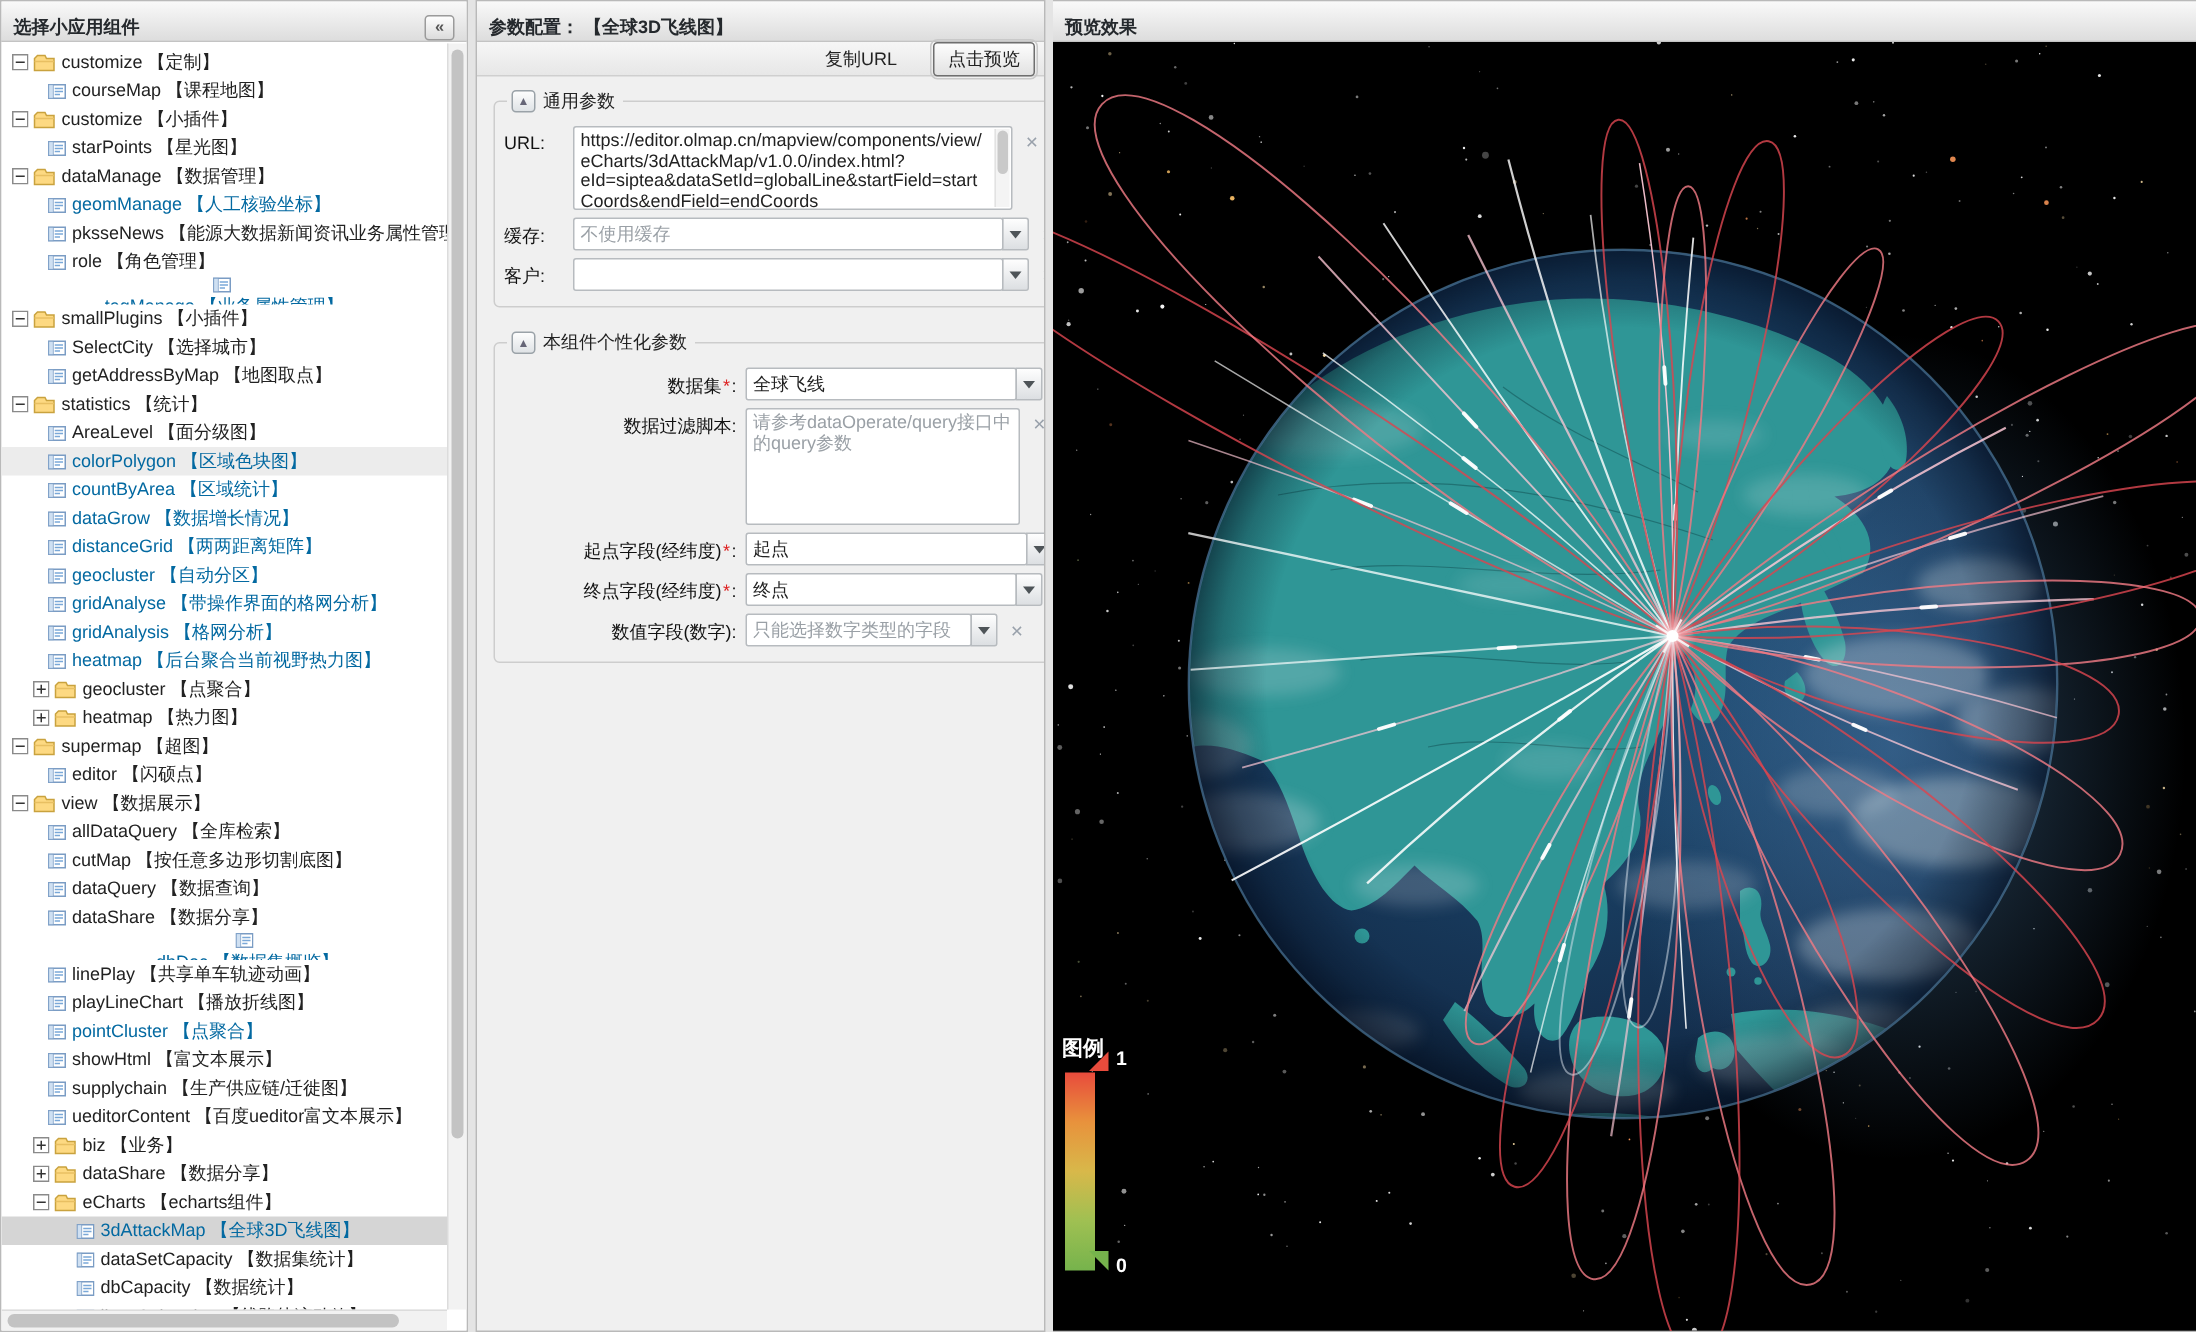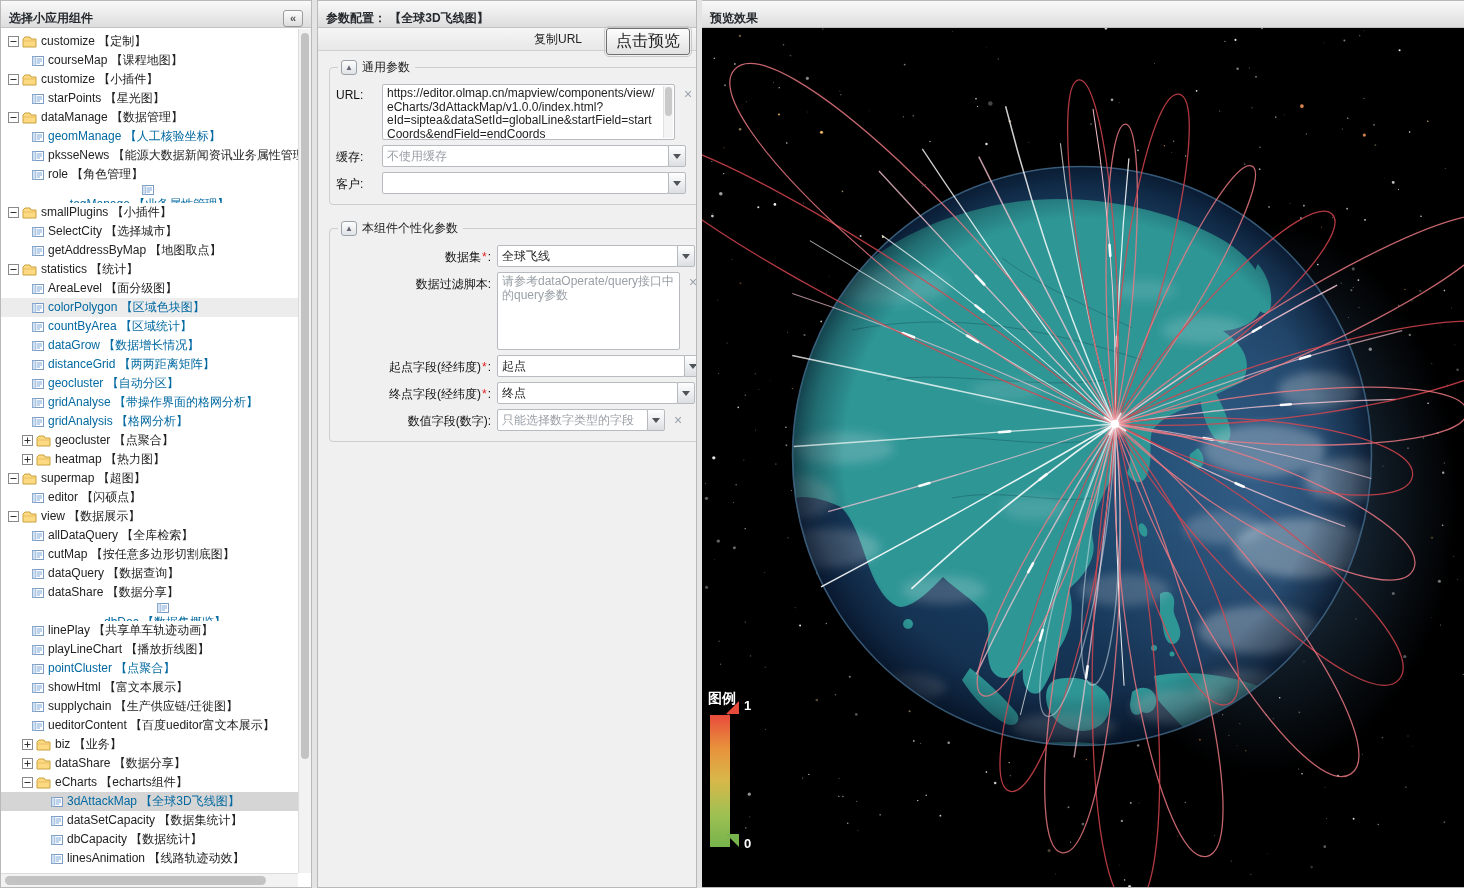--- a/index.html
+++ b/index.html
@@ -36,21 +36,21 @@
   .hscroll { position:absolute; left:0; right:13px; bottom:0; height:14px;
     background:#f2f2f2; border-top:1px solid #dcdcdc; }
   .hscroll .thumb { position:absolute; top:2px; left:4px; width:88%; height:9px;
     background:#c3c3c3; border-radius:5px; }
 
   
   .mid-panel { width:380px; flex:0 0 auto; display:flex; flex-direction:column; }
   .toolbar { height:23px; display:flex; align-items:flex-start; justify-content:flex-end; gap:18px;
     padding:0 6px; background:linear-gradient(#f6f6f6,#e7e7e7); border-bottom:1px solid #cfcfcf; }
   .btn-flat { border:none; background:transparent; font-size:12px; color:#222; padding:3px 6px; cursor:pointer; }
-  .btn-outline { font-size:16px; color:#222; padding:2px 9px; cursor:pointer;
+  .btn-outline { font-size:12px; color:#222; padding:2px 9px; cursor:pointer;
     border:1px solid #6f6f6f; border-radius:3px; outline:1px solid #c9c9c9; outline-offset:1px;
     background:linear-gradient(#fdfdfd,#e2e2e2); }
   .mid-body { flex:1; padding:6px 4px 0 4px; overflow:hidden; }
   fieldset { border:1px solid #cdcdcd; border-radius:4px; margin:2px 7px 15px 7px; padding:8px 6px 10px 6px; }
   legend { font-size:12px; color:#222; padding:0 5px 0 3px; margin-left:2px; display:flex; align-items:center; gap:5px; }
   .sec-arrow { width:16px; height:15px; border:1px solid #9aa2a8; border-radius:3px;
     background:linear-gradient(#fdfdfd,#dfe3e6); font-size:8px; color:#667; text-align:center;
     line-height:13px; cursor:pointer; }
   .frow { display:flex; align-items:flex-start; margin-bottom:5px; }
   .frow:last-child { margin-bottom:0; }
@@ -366,20 +366,32 @@
             <span class="ico">
               <svg width="12" height="12" viewBox="0 0 12 12">
                 <rect x="0.5" y="1.5" width="11" height="9" fill="#ffffff" stroke="#7a9cc4"></rect>
                 <rect x="0.5" y="1.5" width="3" height="9" fill="#cfe0f2" stroke="#7a9cc4" stroke-width="0.5"></rect>
                 <line x1="4.5" y1="4" x2="10" y2="4" stroke="#7aa8d8"></line>
                 <line x1="4.5" y1="6" x2="10" y2="6" stroke="#7aa8d8"></line>
                 <line x1="4.5" y1="8" x2="8" y2="8" stroke="#7aa8d8"></line>
               </svg>
             </span>
             <span class="lbl green">gridAnalysis 【格网分析】</span>
+          </div>
+          <div class="tree-row" style="padding-left: 31px;">
+            <span class="ico">
+              <svg width="12" height="12" viewBox="0 0 12 12">
+                <rect x="0.5" y="1.5" width="11" height="9" fill="#ffffff" stroke="#7a9cc4"></rect>
+                <rect x="0.5" y="1.5" width="3" height="9" fill="#cfe0f2" stroke="#7a9cc4" stroke-width="0.5"></rect>
+                <line x1="4.5" y1="4" x2="10" y2="4" stroke="#7aa8d8"></line>
+                <line x1="4.5" y1="6" x2="10" y2="6" stroke="#7aa8d8"></line>
+                <line x1="4.5" y1="8" x2="8" y2="8" stroke="#7aa8d8"></line>
+              </svg>
+            </span>
+            <span class="lbl green">heatmap 【后台聚合当前视野热力图】</span>
           </div>
           <div class="tree-row" style="padding-left: 21px;">
             <span class="tgl">
               <svg width="11" height="11" viewBox="0 0 11 11">
                 <rect x="0.5" y="0.5" width="10" height="10" fill="#ffffff" stroke="#8a8a8a"></rect>
                 <line x1="2.5" y1="5.5" x2="8.5" y2="5.5" stroke="#333" stroke-width="1"></line>
                 <line x1="5.5" y1="2.5" x2="5.5" y2="8.5" stroke="#333" stroke-width="1"></line>
               </svg>
             </span>
             <span class="ico">

